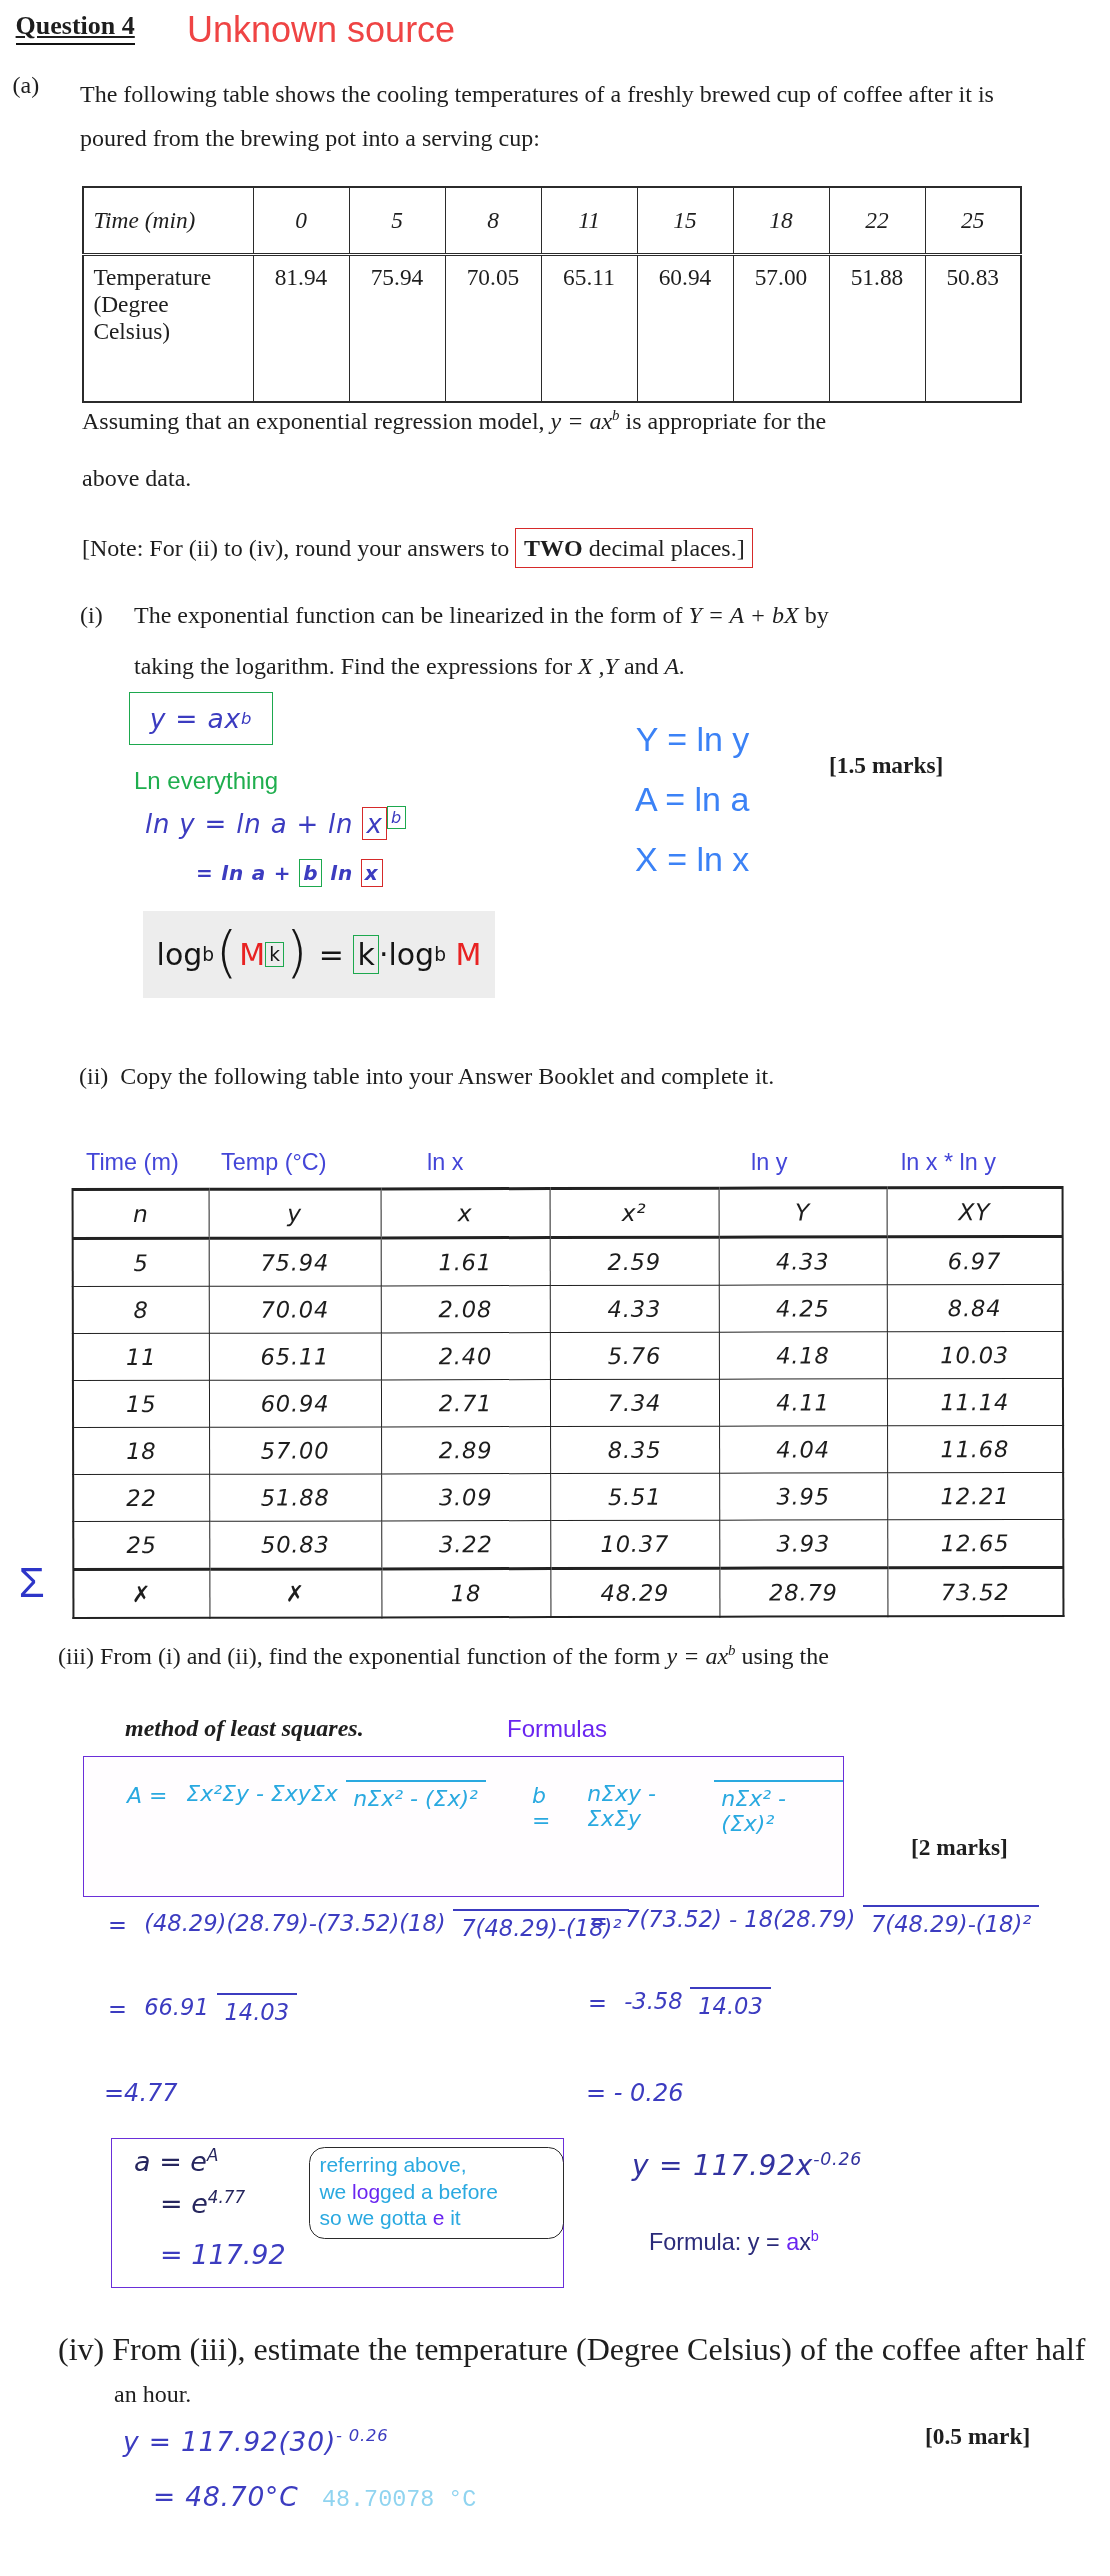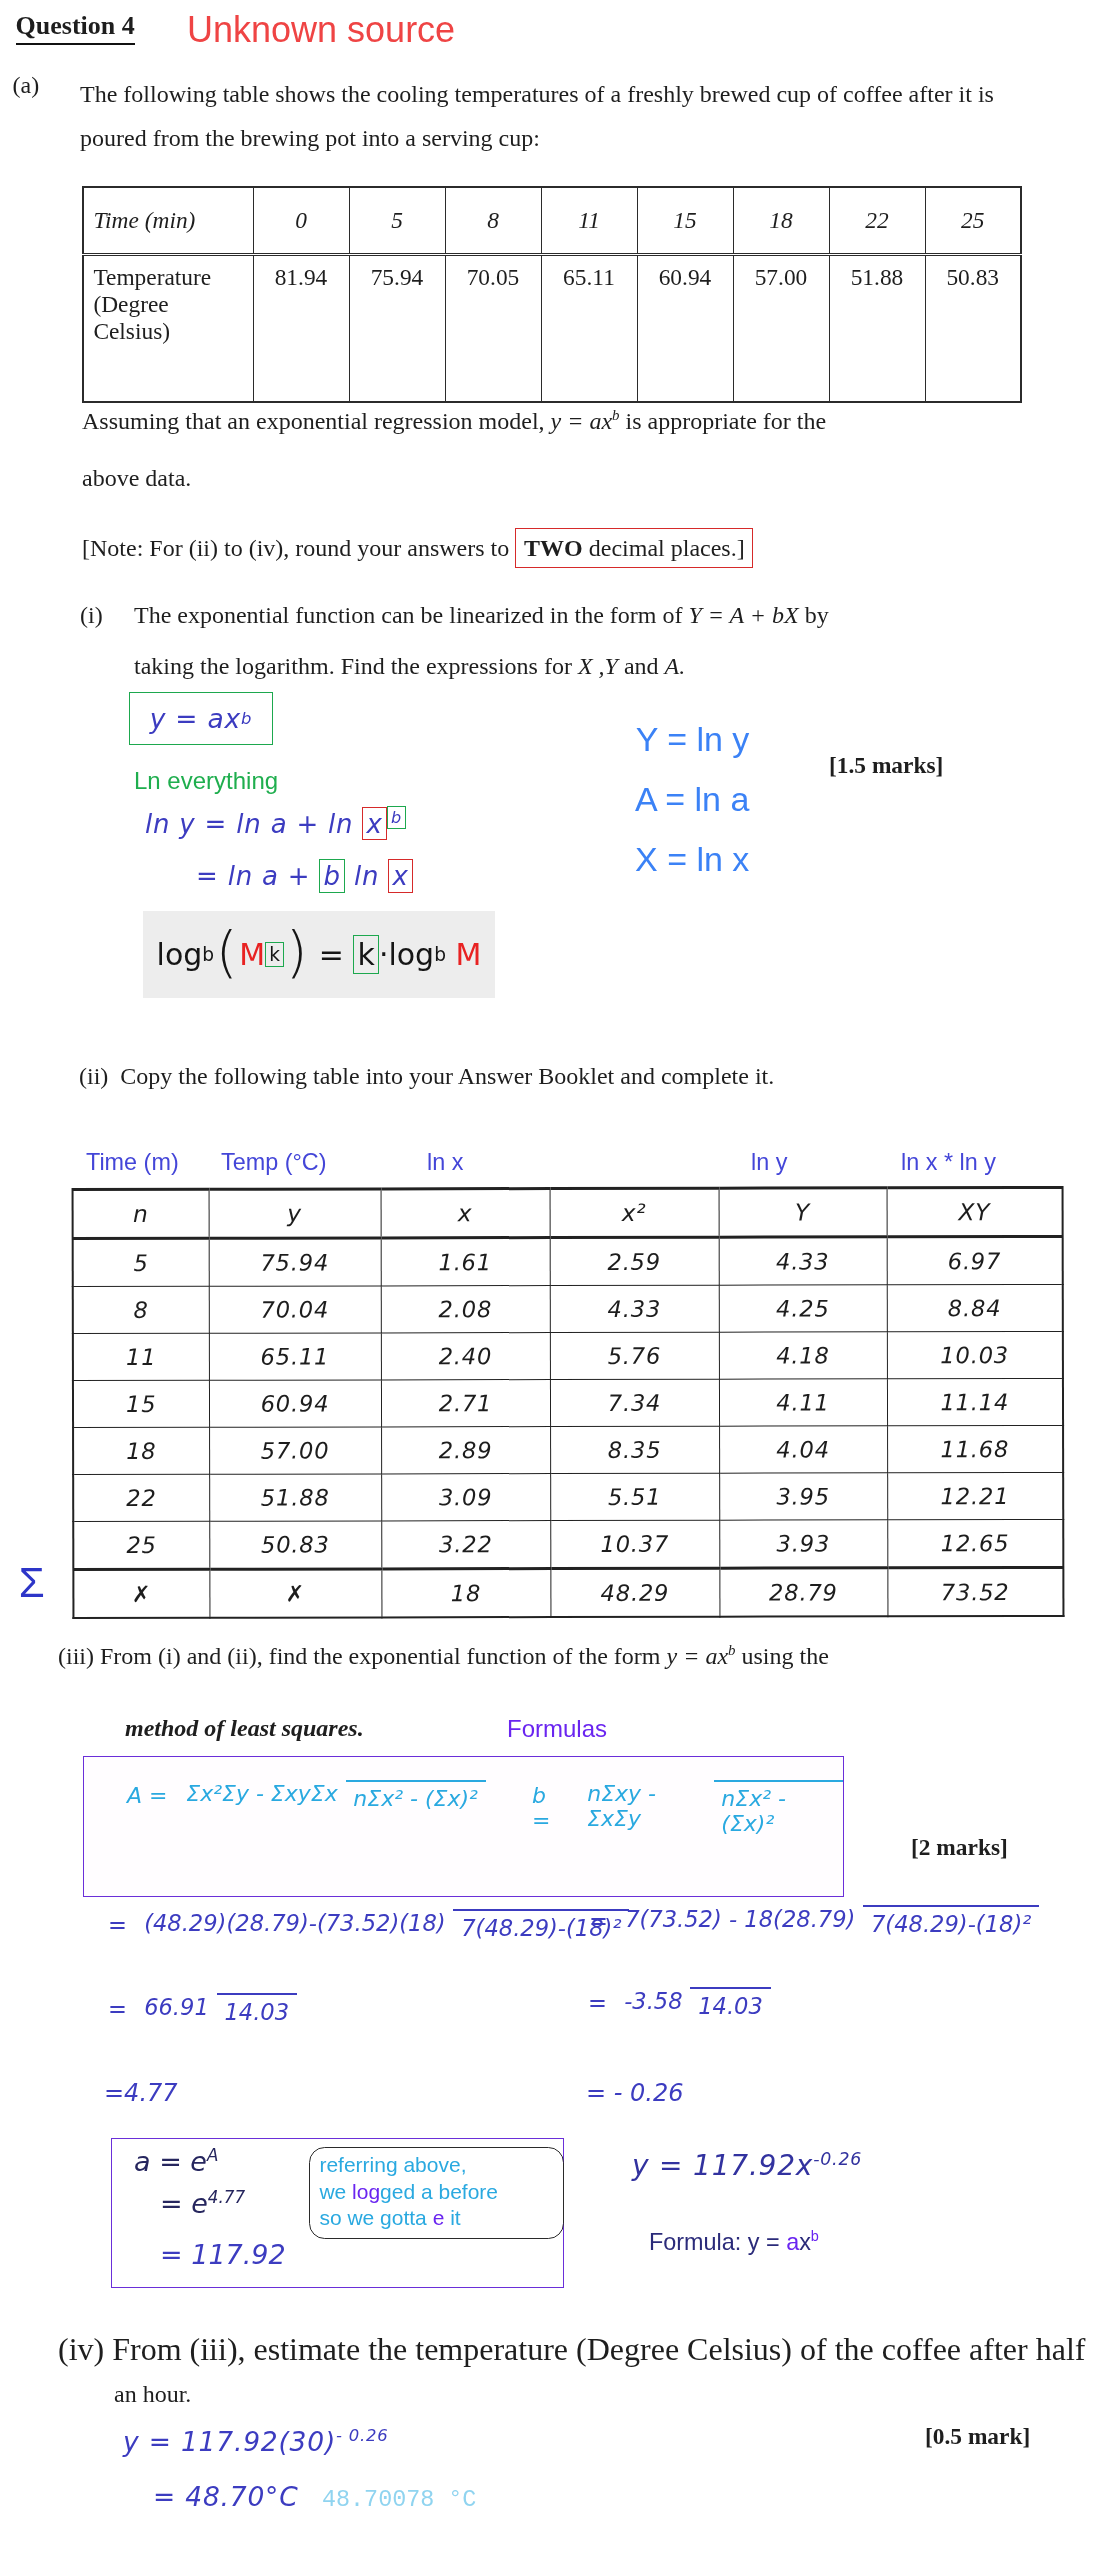--- a/index.html
+++ b/index.html
@@ -8,21 +8,21 @@
   .abs{position:absolute;}
   .serif{font-family:"Liberation Serif",serif;}
   .sans{font-family:"Liberation Sans",sans-serif;}
   .hand{font-family:"DejaVu Sans",sans-serif;font-style:italic;letter-spacing:0.8px;}
   .it{font-style:italic;}
   .b{font-weight:bold;}
   sup{font-size:62%;}
   sub{font-size:62%;}
 
   
-  #q-title{left:15.6px;top:11px;font-size:26px;font-weight:bold;border-bottom:2.3px solid #111;padding-bottom:2.3px;}
+  #q-title{left:15.6px;top:11px;font-size:26px;font-weight:bold;border-bottom:2.3px solid #111;padding-bottom:2.3px;text-decoration:underline;}
   #src-title{left:187px;top:9.4px;font-size:36px;color:#ef4444;}
 
   
   #a-label{left:12.5px;top:72px;font-size:24px;}
   #a-text{left:80px;top:72px;width:947px;font-size:24px;line-height:44px;}
 
   
   #ptable{left:82px;top:186px;border-collapse:collapse;table-layout:fixed;}
   #ptable td{border:1.6px solid #2b2b2b;font-size:23.4px;padding:3.1px 4.7px;}
   #ptable tr.hrow td{height:59px;text-align:center;border-bottom:3.9px double #2b2b2b;font-style:italic;}
@@ -39,21 +39,21 @@
 
   #i-label{left:80px;top:602px;font-size:24px;}
   #i-line1{left:134px;top:602px;font-size:24px;}
   #i-line2{left:134px;top:653px;font-size:24px;}
   #i-marks{left:829px;top:752px;font-size:23.4px;font-weight:bold;}
 
   #green-box{left:129px;top:692px;width:142px;height:51px;border:1.6px solid #1da84e;
              display:flex;align-items:center;justify-content:center;font-size:26.5px;color:#3c3cc0;}
   #ln-everything{left:134px;top:767px;font-size:24px;color:#1fae4e;}
   #hl-1{left:145px;top:808px;font-size:26px;color:#3c3cc0;}
-  #hl-2{left:196px;top:861px;font-size:26px;color:#3c3cc0;}
+  #hl-2{left:196px;top:861px;font-size:20px;color:#3c3cc0;font-weight:bold;}
   .rbox{border:1.6px solid #d62a2a;padding:0.8px 3.1px;}
   .gbox{border:1.6px solid #1da84e;padding:0.8px 3.1px;}
 
   #logid{left:143px;top:911px;width:352px;height:87px;background:#ededed;
          display:flex;align-items:center;justify-content:center;
          font-family:"DejaVu Sans",sans-serif;font-size:30px;color:#151515;}
   #logid .paren{font-size:56px;font-weight:200;line-height:0;margin:0 1.6px;transform:translateY(-3.1px);}
   #logid .red{color:#e82222;}
 
   #blue-defs{left:635px;top:709px;font-size:34px;color:#3b82f6;line-height:60px;font-family:"Liberation Sans",sans-serif;text-align:right;}

